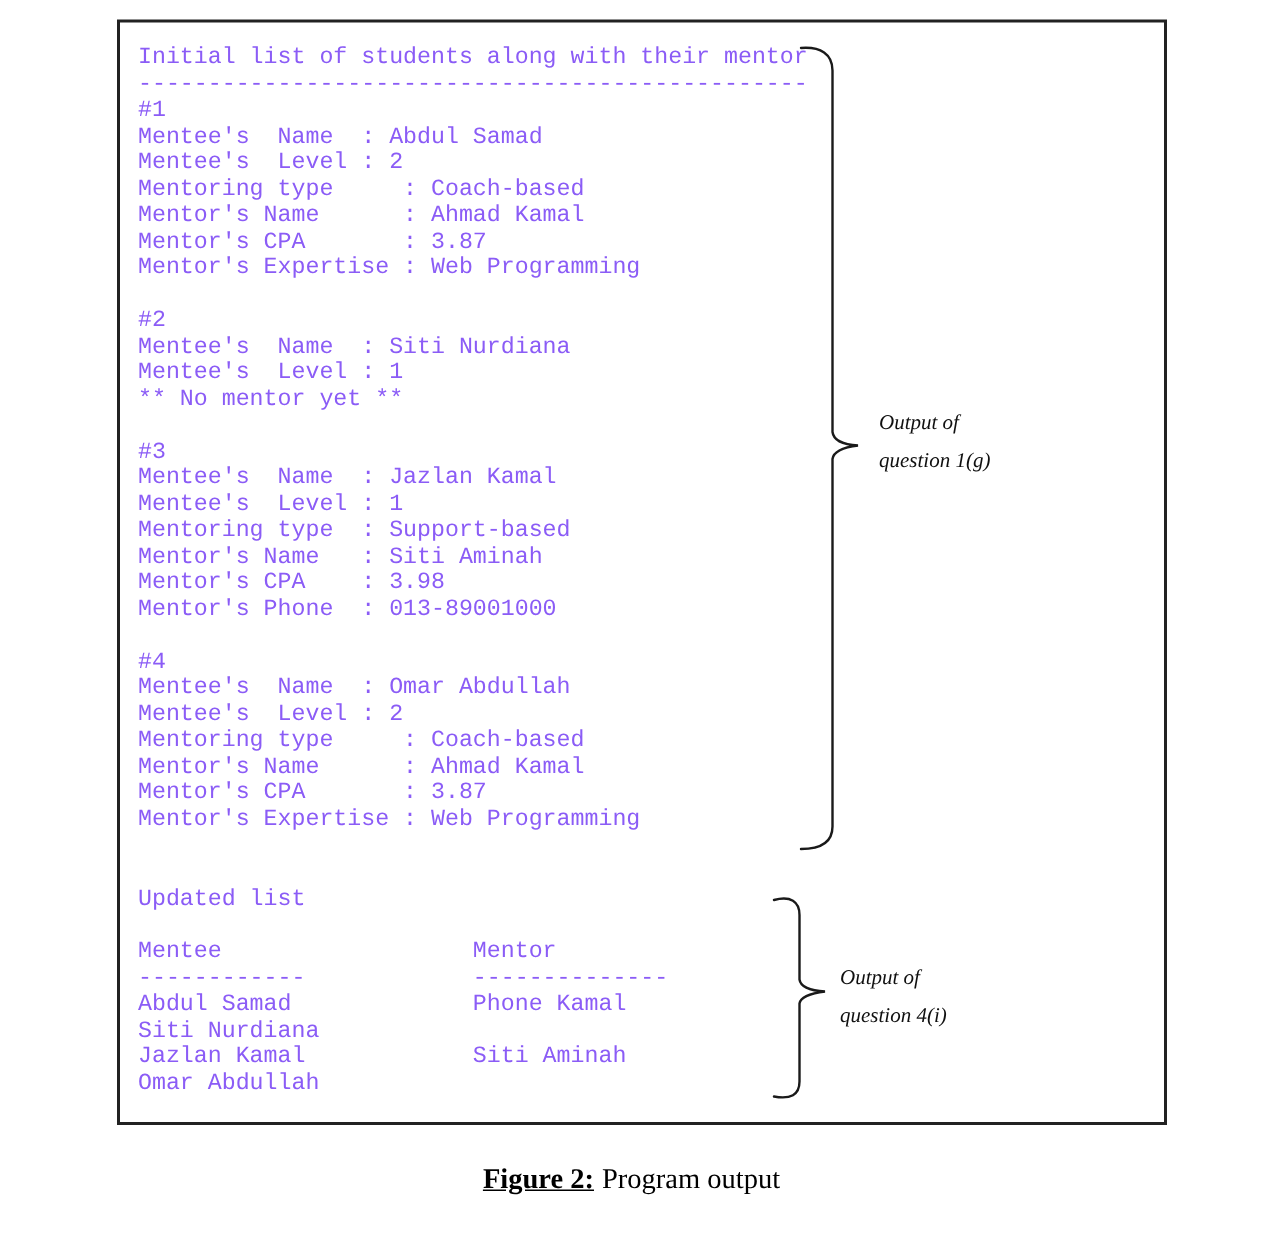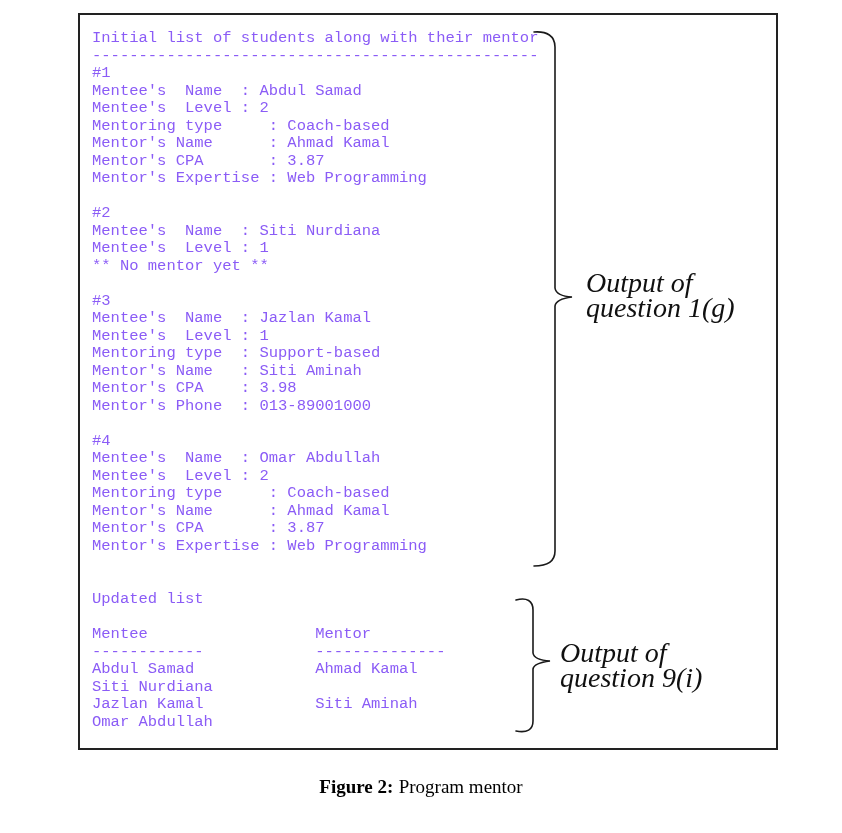--- a/index.html
+++ b/index.html
@@ -40,38 +40,38 @@
     left: 0;
     top: 0;
     width: 842px;
     height: 833px;
     pointer-events: none;
   }
   .annotation {
     position: absolute;
     font-family: "Liberation Serif", serif;
     font-style: italic;
-    font-size: 28px;
+    font-size: 14px;
     line-height: 25px;
     color: #101010;
     white-space: nowrap;
   }
   #annotation-3g { left: 586px; top: 270px; }
   #annotation-3i { left: 560px; top: 640px; }
   .caption {
     position: absolute;
     left: 0;
     top: 776px;
     width: 842px;
     text-align: center;
     font-family: "Liberation Serif", serif;
     font-size: 19px;
     color: #000000;
   }
-  .caption .cap-label { font-weight: bold; }
+  .caption .cap-label { font-weight: bold; text-decoration: underline; }
   .caption .cap-text { margin-left: 0.28em; }
 </style>
 </head>
 <body>
 
 <div class="figure-box"></div>
 
 <pre id="console-3g" class="console">Initial list of students along with their mentor
 ------------------------------------------------
 #1
@@ -100,21 +100,21 @@
 Mentee's  Level : 2
 Mentoring type     : Coach-based
 Mentor's Name      : Ahmad Kamal
 Mentor's CPA       : 3.87
 Mentor's Expertise : Web Programming</pre>
 
 <pre id="console-3i" class="console">Updated list
 
 Mentee                  Mentor
 ------------            --------------
-Abdul Samad             Ahmad Kamal
+Abdul Samad             Phone Kamal
 Siti Nurdiana
 Jazlan Kamal            Siti Aminah
 Omar Abdullah</pre>
 
 <svg class="brace-layer" viewBox="0 0 842 833" xmlns="http://www.w3.org/2000/svg">
   <path d="M 534,32 C 547,31 555,36 555,47
            L 555,288
            Q 556,296 572,297
            Q 556,299 555,306
            L 555,551
@@ -127,18 +127,18 @@
            C 533,730 527,733 516,731" fill="none" stroke="#1a1a1a" stroke-width="1.6" stroke-linecap="round"></path>
 </svg>
 
 <div id="annotation-3g" class="annotation">
   <div>Output of</div>
   <div>question 1(g)</div>
 </div>
 
 <div id="annotation-3i" class="annotation">
   <div>Output of</div>
-  <div>question 9(i)</div>
+  <div>question 4(i)</div>
 </div>
 
 <div class="caption">
-  <span class="cap-label">Figure 2:</span><span class="cap-text">Program mentor</span>
+  <span class="cap-label">Figure 2:</span><span class="cap-text">Program output</span>
 </div>
 
 </body></html>

